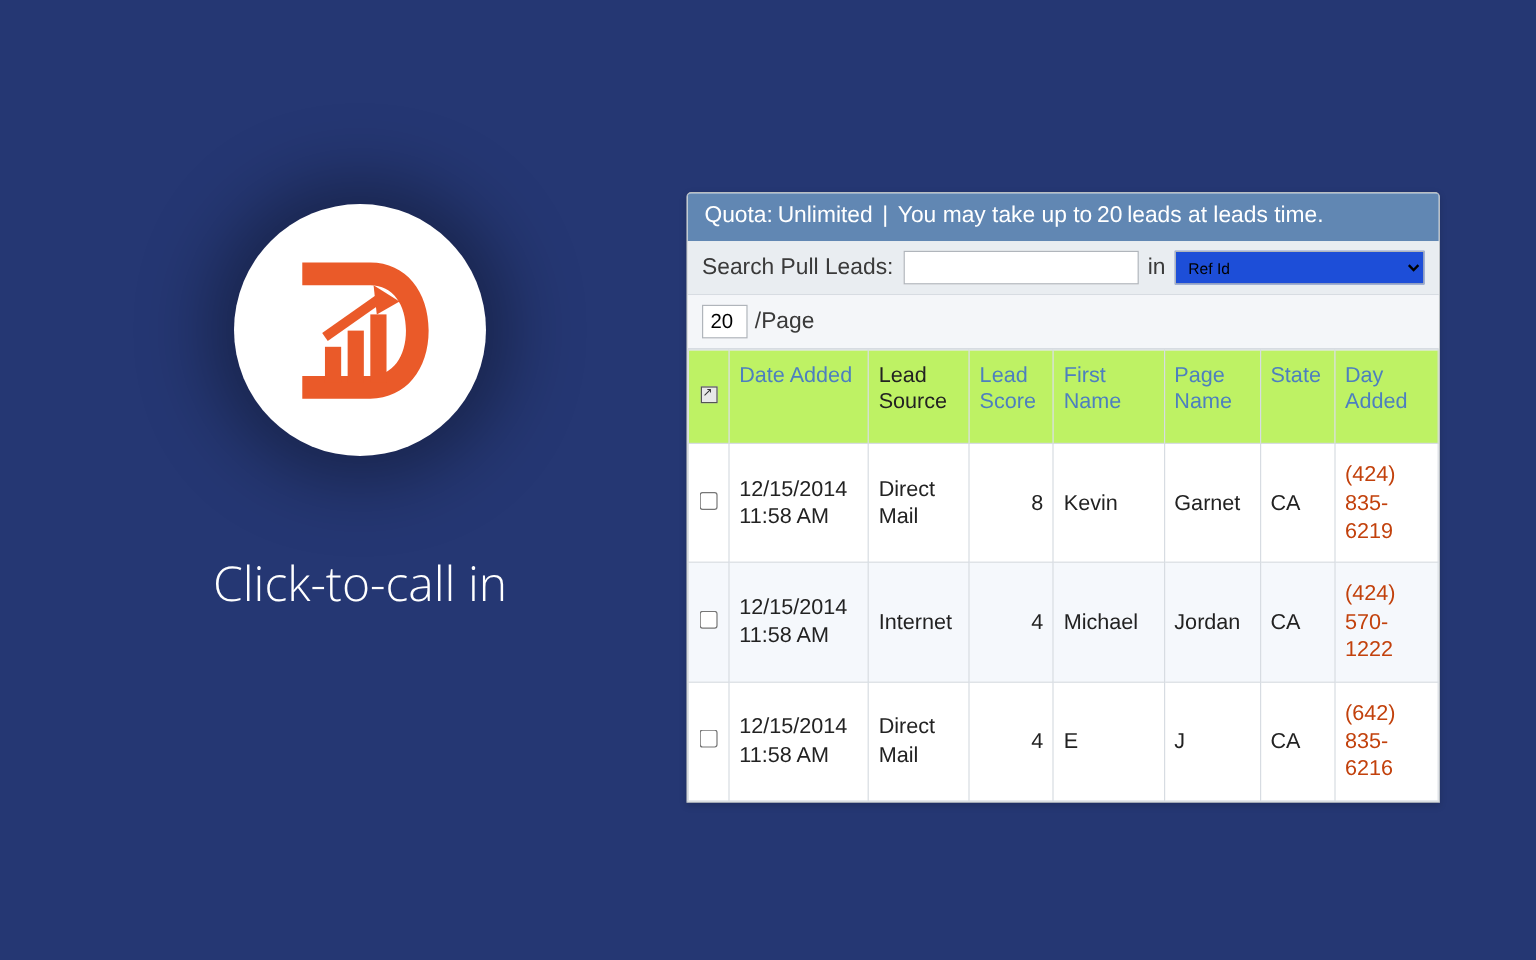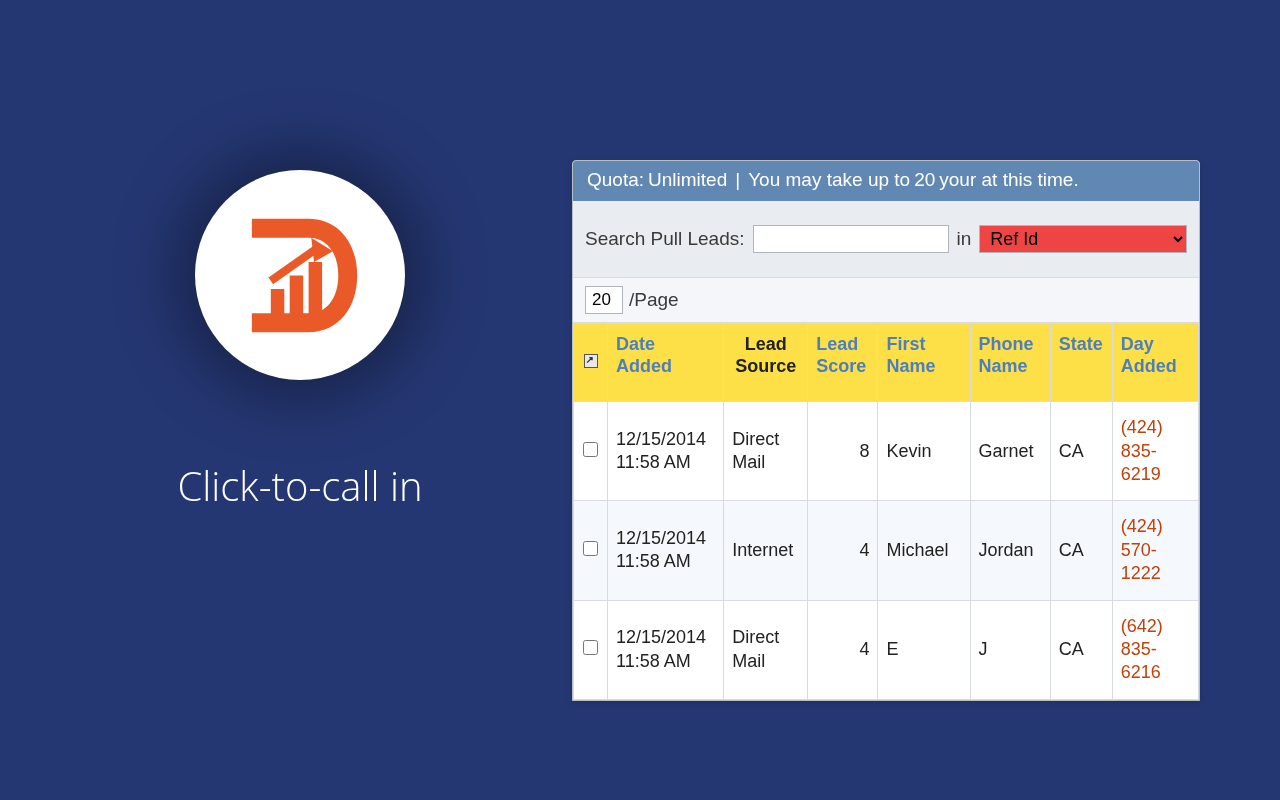--- a/index.html
+++ b/index.html
@@ -61,41 +61,41 @@
     align-items: baseline;
     gap: 4px;
     white-space: nowrap;
   }
   .quota-bar .bold { font-weight: 400; }
   .quota-bar .pipe { padding: 0 4px; }
 
   .search-row {
     background: #e9edf1;
     border-bottom: 1px solid #d7dce2;
-    padding: 24px 12px;
+    padding: 8px 12px;
     font-size: 19px;
     color: #3a3a3a;
     display: flex;
     align-items: center;
     gap: 8px;
   }
   .search-row input[type=text] {
     height: 28px;
     font-size: 17px;
     padding: 2px 6px;
     border: 1px solid #b0b5bb;
     background: #fff;
   }
   .search-input { width: 196px; }
   .search-select {
     height: 28px;
-    font-size: 18px;
+    font-size: 13px;
     padding: 2px 6px;
     border: 1px solid #b0b5bb;
-    background: #ef4444;
+    background: #1d4ed8;
     flex: 1;
     min-width: 190px;
   }
 
   .page-row {
     background: #f4f6f9;
     border-bottom: 1px solid #d7dce2;
     padding: 8px 12px;
     font-size: 19px;
     color: #3a3a3a;
@@ -113,32 +113,32 @@
     background: #fff;
   }
 
   table.leads {
     width: 100%;
     border-collapse: collapse;
     font-size: 18px;
     table-layout: fixed;
   }
   table.leads th {
-    background: #fde047;
+    background: #bef264;
     border: 1px solid #d7dce2;
     border-top: 1px solid #d7dce2;
     text-align: left;
     vertical-align: top;
     padding: 10px 8px 24px 8px;
-    font-weight: 700;
+    font-weight: 400;
     color: #4d7fbf;
     cursor: pointer;
     line-height: 1.2;
   }
-  table.leads th.black { color: #222; text-align: center; }
+  table.leads th.black { color: #222; }
   table.leads th.check-col, table.leads td.check-col {
     width: 34px;
     text-align: center;
     vertical-align: middle;
     cursor: default;
     padding: 10px 4px;
   }
   table.leads td {
     border: 1px solid #d7dce2;
     padding: 14px 8px;
@@ -173,21 +173,21 @@
 </div>
 
 <div class="panel">
 
   <div class="quota-bar">
     <span>Quota:</span>
     <span class="bold">Unlimited</span>
     <span class="pipe">|</span>
     <span>You may take up to</span>
     <span class="bold">20</span>
-    <span>your at this time.</span>
+    <span>leads at leads time.</span>
   </div>
 
   <div class="search-row">
     <span>Search Pull Leads:</span>
     <input type="text" class="search-input" value="" style="">
     <span>in</span>
     <select class="search-select">
       <option>Ref Id</option>
     </select>
   </div>
@@ -208,21 +208,21 @@
       <col style="width:62px">
         <col style="width:86px">
     </colgroup>
     <thead>
       <tr>
         <th class="check-col"><span class="selectall-box"></span></th>
         <th>Date Added</th>
         <th class="black">Lead Source</th>
         <th>Lead Score</th>
         <th>First Name</th>
-        <th>Phone Name</th>
+        <th>Page Name</th>
         <th>State</th>
         <th>Day Added</th>
       </tr>
     </thead>
     <tbody>
       <tr>
         <td class="check-col"><input type="checkbox" style=""></td>
         <td>12/15/2014 11:58 AM</td>
         <td>Direct Mail</td>
         <td class="score-cell">8</td>

